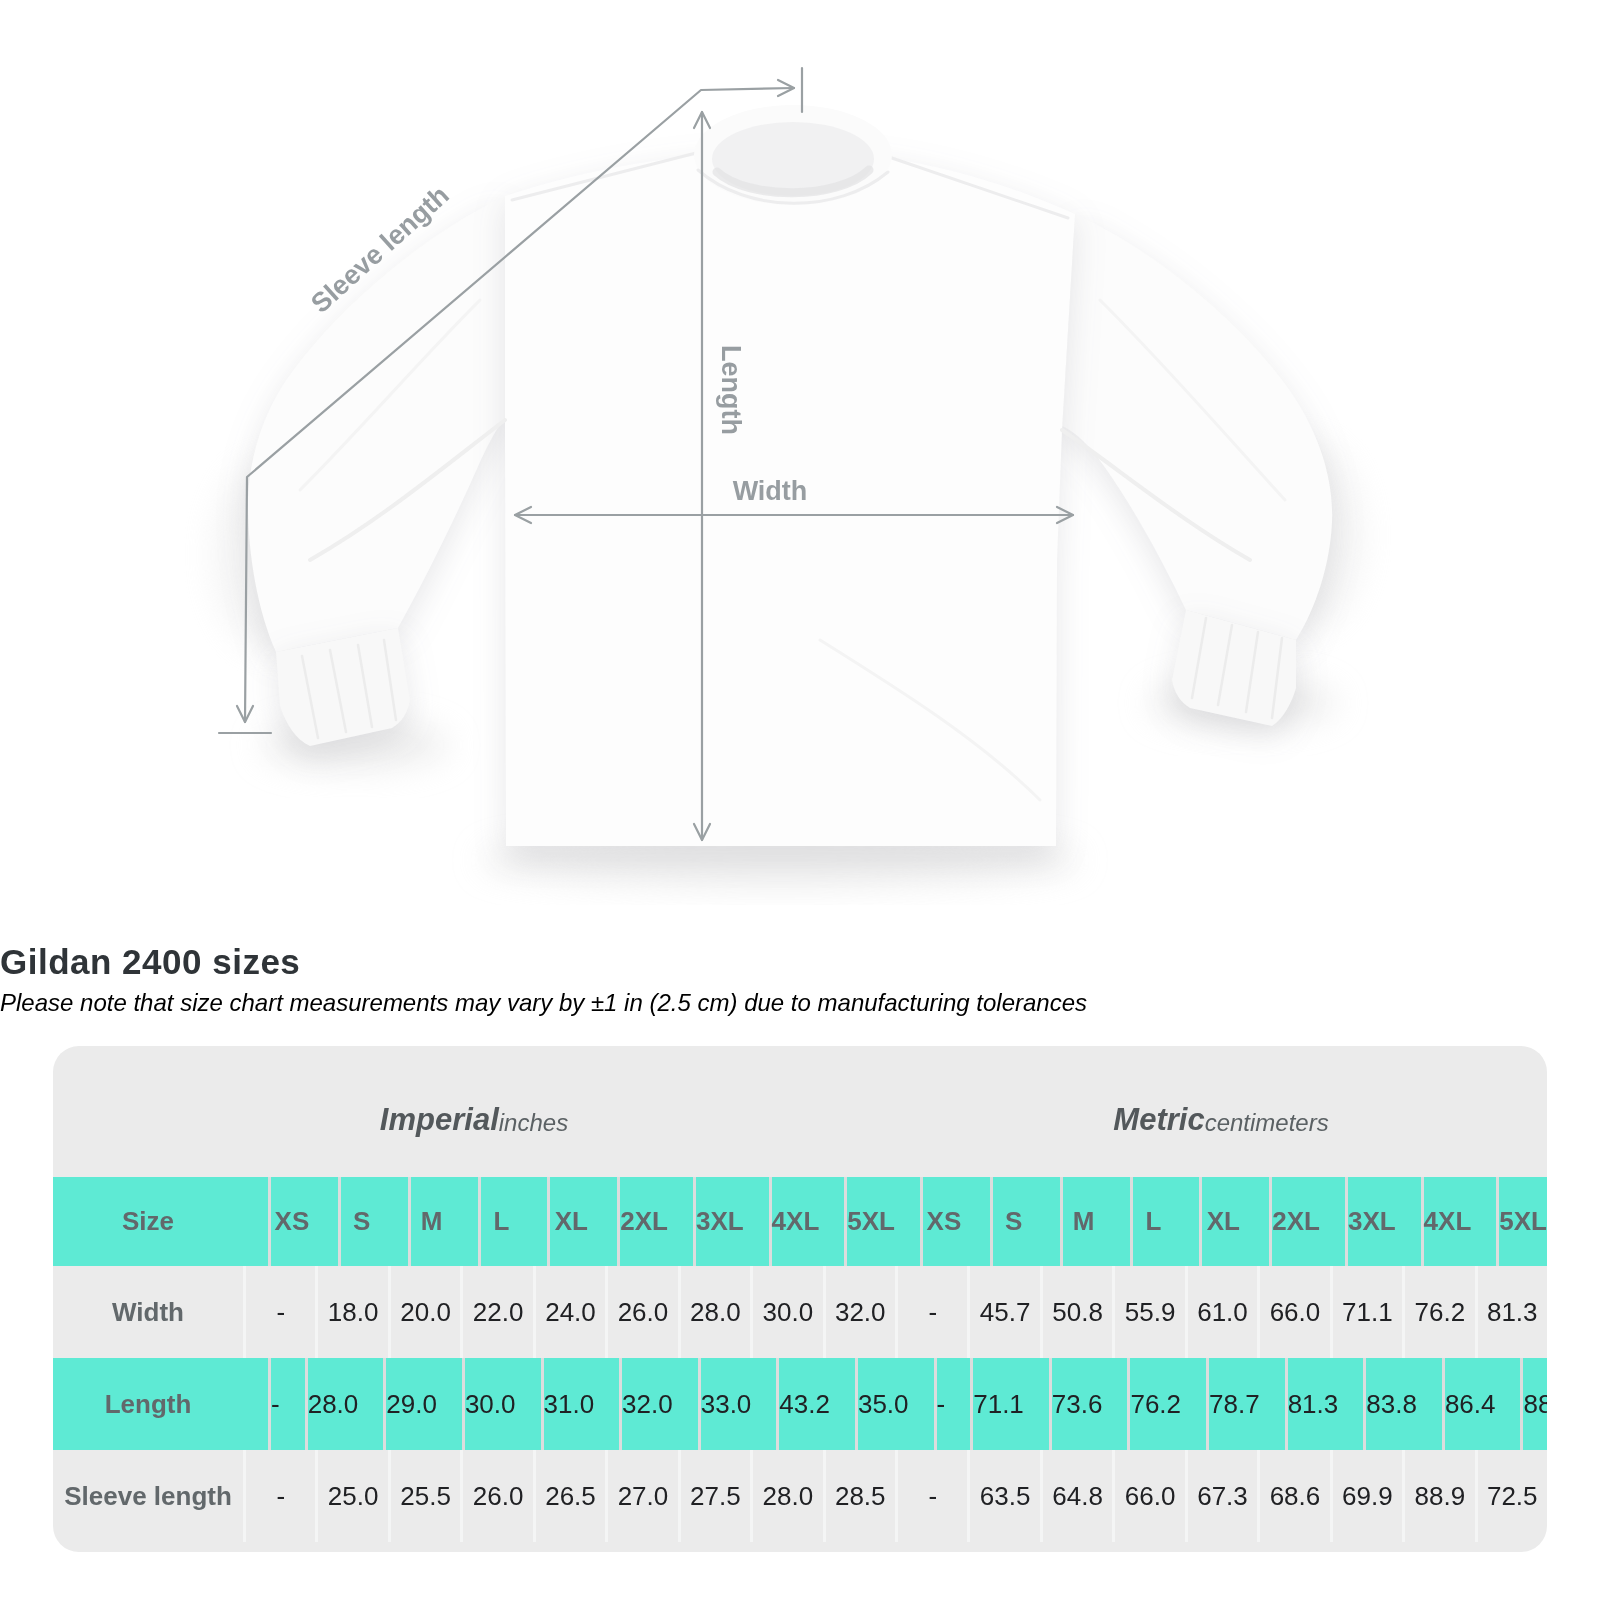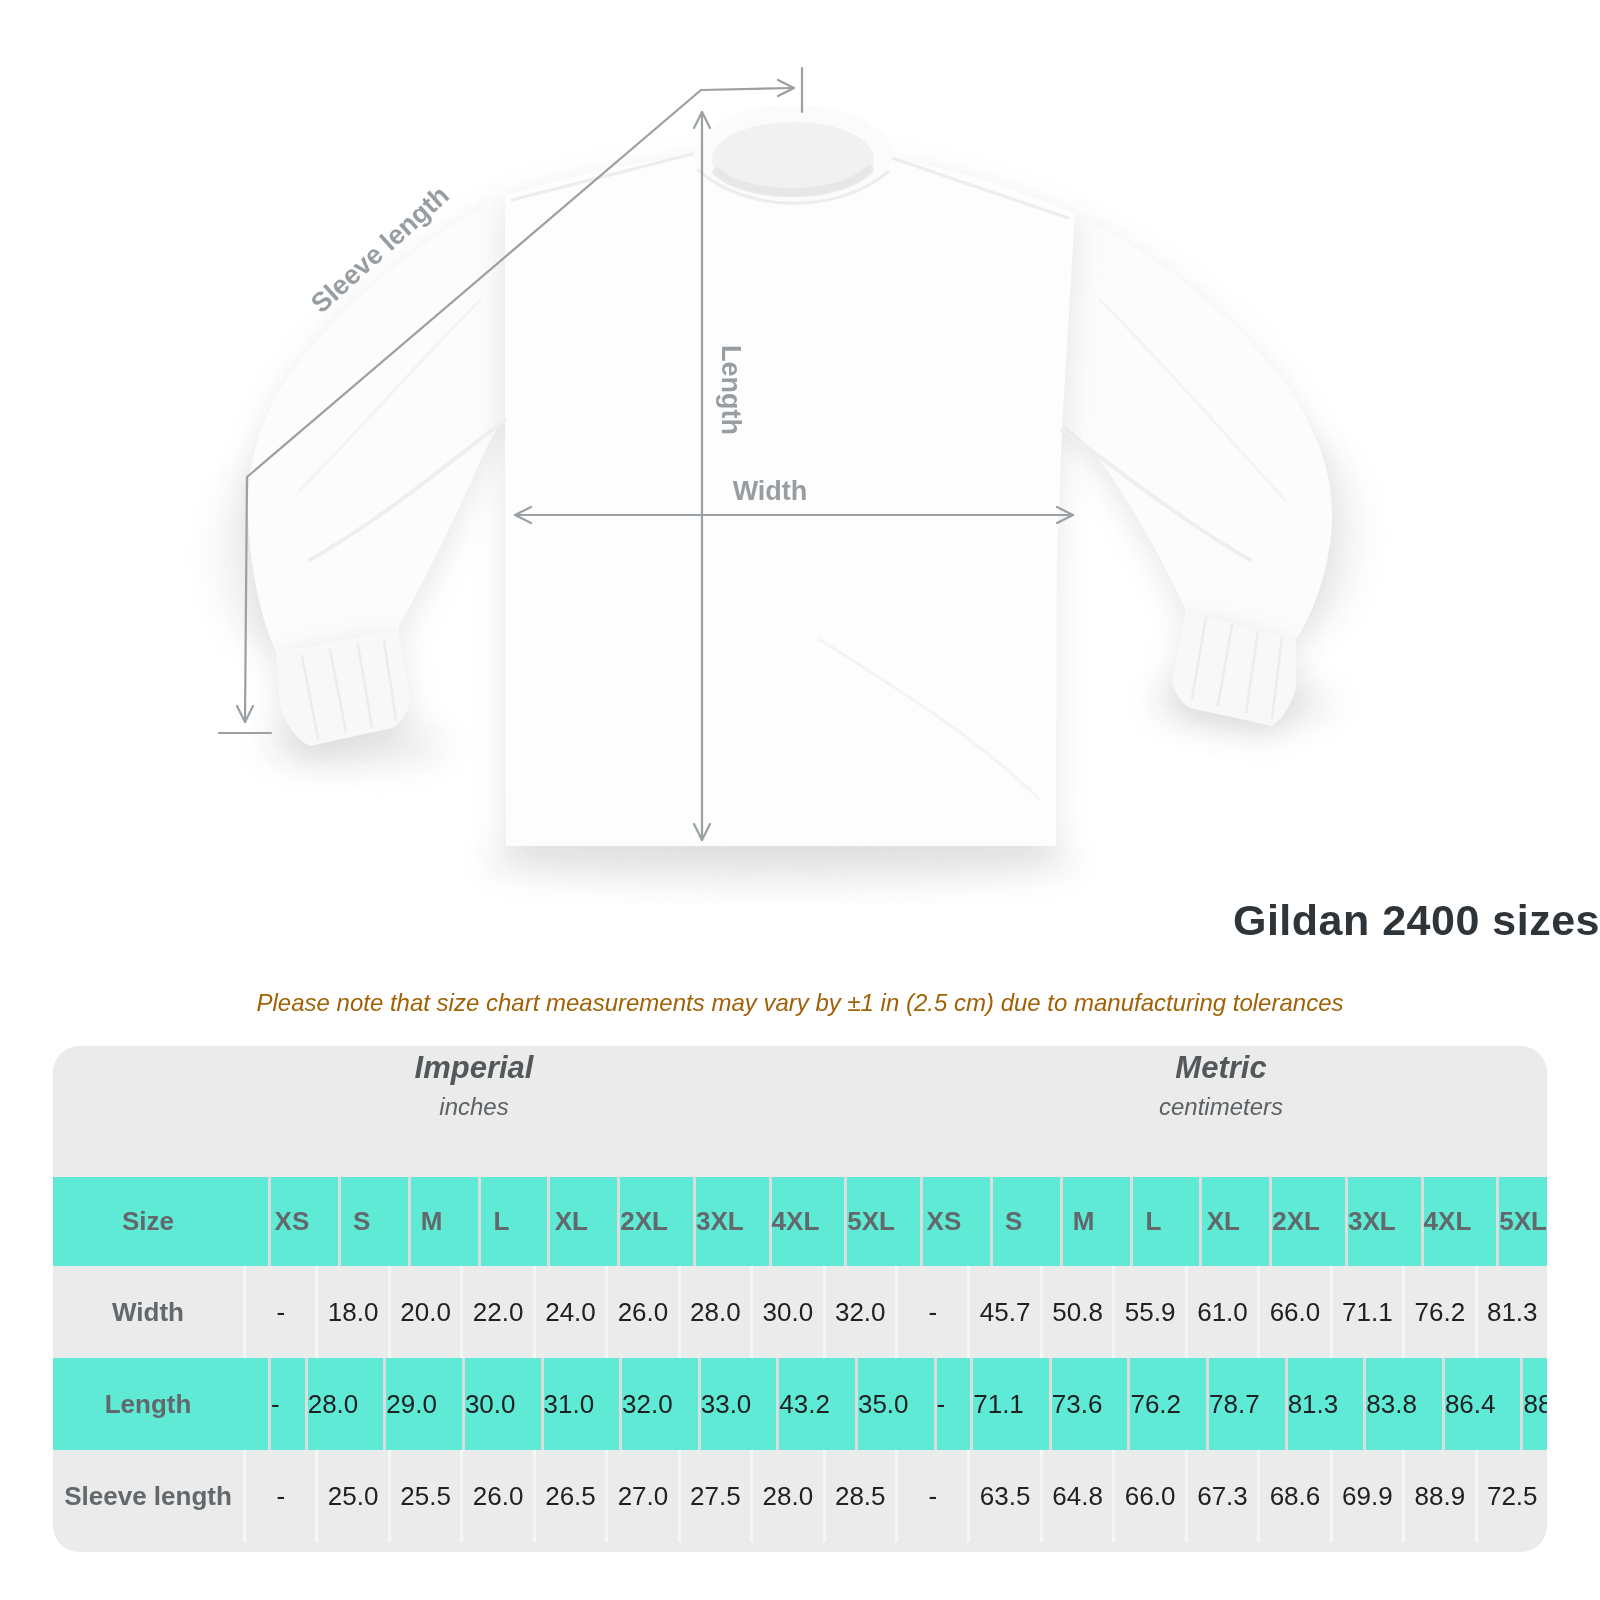--- a/index.html
+++ b/index.html
@@ -1,29 +1,29 @@
 <!DOCTYPE html>
 <html><head>
 <meta charset="utf-8">
 <style>
   html,body{margin:0;padding:0;background:#fff;}
   .page{position:relative;width:1600px;height:1600px;background:#ffffff;overflow:hidden;
         font-family:"Liberation Sans","DejaVu Sans",sans-serif;}
   .diagram-svg{position:absolute;top:0;left:0;}
 
-  .title{position:absolute;top:896px;left:0;width:1600px;text-align:right;
-         font-size:43px;font-weight:bold;color:#2f3438;letter-spacing:0.5px;}
-  .note{position:absolute;top:989px;left:0;width:1600px;text-align:center;
-        font-size:24px;font-style:italic;color:#a16207;}
+  .title{position:absolute;top:942px;left:0;width:1600px;text-align:left;
+         font-size:35px;font-weight:bold;color:#2f3438;letter-spacing:0.5px;}
+  .note{position:absolute;top:989px;left:0;width:1600px;text-align:left;
+        font-size:24px;font-style:italic;color:#000000;}
 
   .card{position:absolute;left:53px;top:1046px;width:1494px;height:506px;
         background:#ebebeb;border-radius:26px;overflow:hidden;}
 
   .units{display:grid;grid-template-columns:842px 1fr;height:131px;}
-  .unit{display:flex;flex-direction:column;align-items:center;justify-content:flex-start;padding-top:4px;}
+  .unit{display:flex;flex-direction:row;align-items:center;justify-content:center;padding-top:16px;}
   .ulabel{font-size:31px;font-weight:bold;font-style:italic;color:#53585b;}
   .usub{font-size:24px;font-style:italic;color:#5b6164;margin-top:7px;}
 
   .trow{display:grid;grid-template-columns:190px repeat(18,1fr);}
   .trow.header{height:89px;background:#ffffff;}
   .trow.data{height:92px;}
   .trow.white{background:#5eead4;}
   .cell{display:flex;align-items:center;justify-content:center;
         font-size:26px;color:#202124;}
   .trow.white .cell + .cell{border-left:3px solid #dcdddd;margin-left:25px;}

